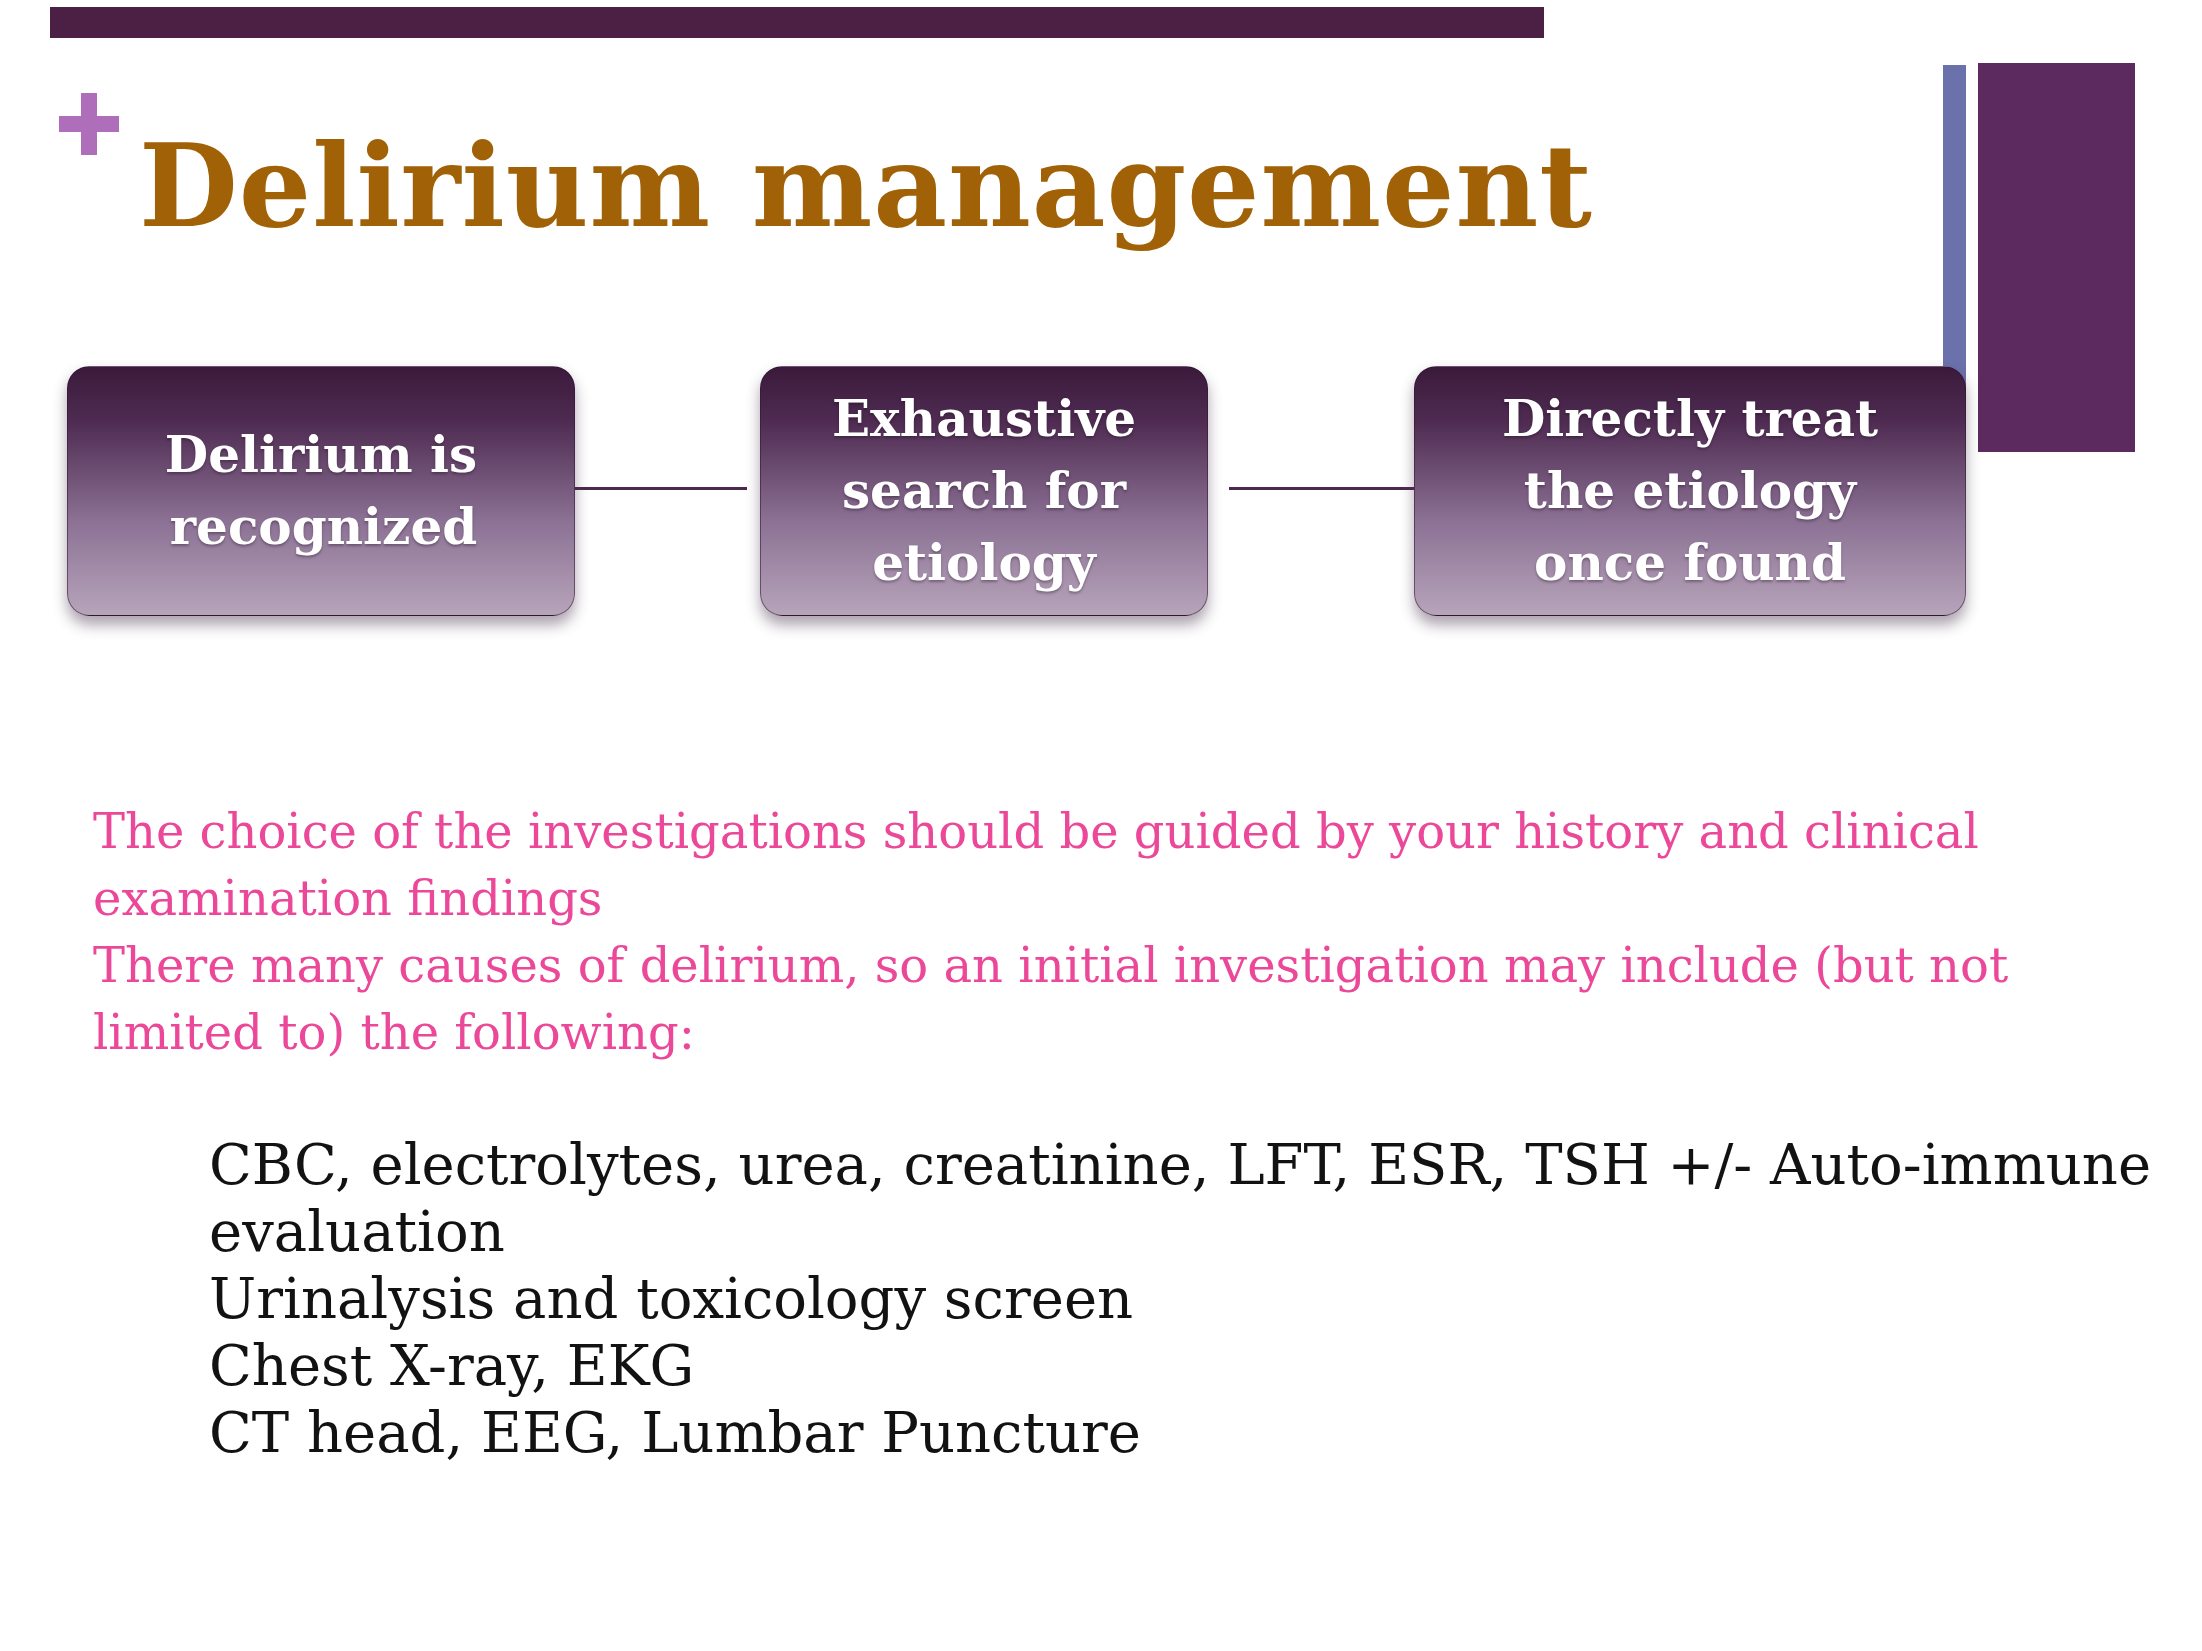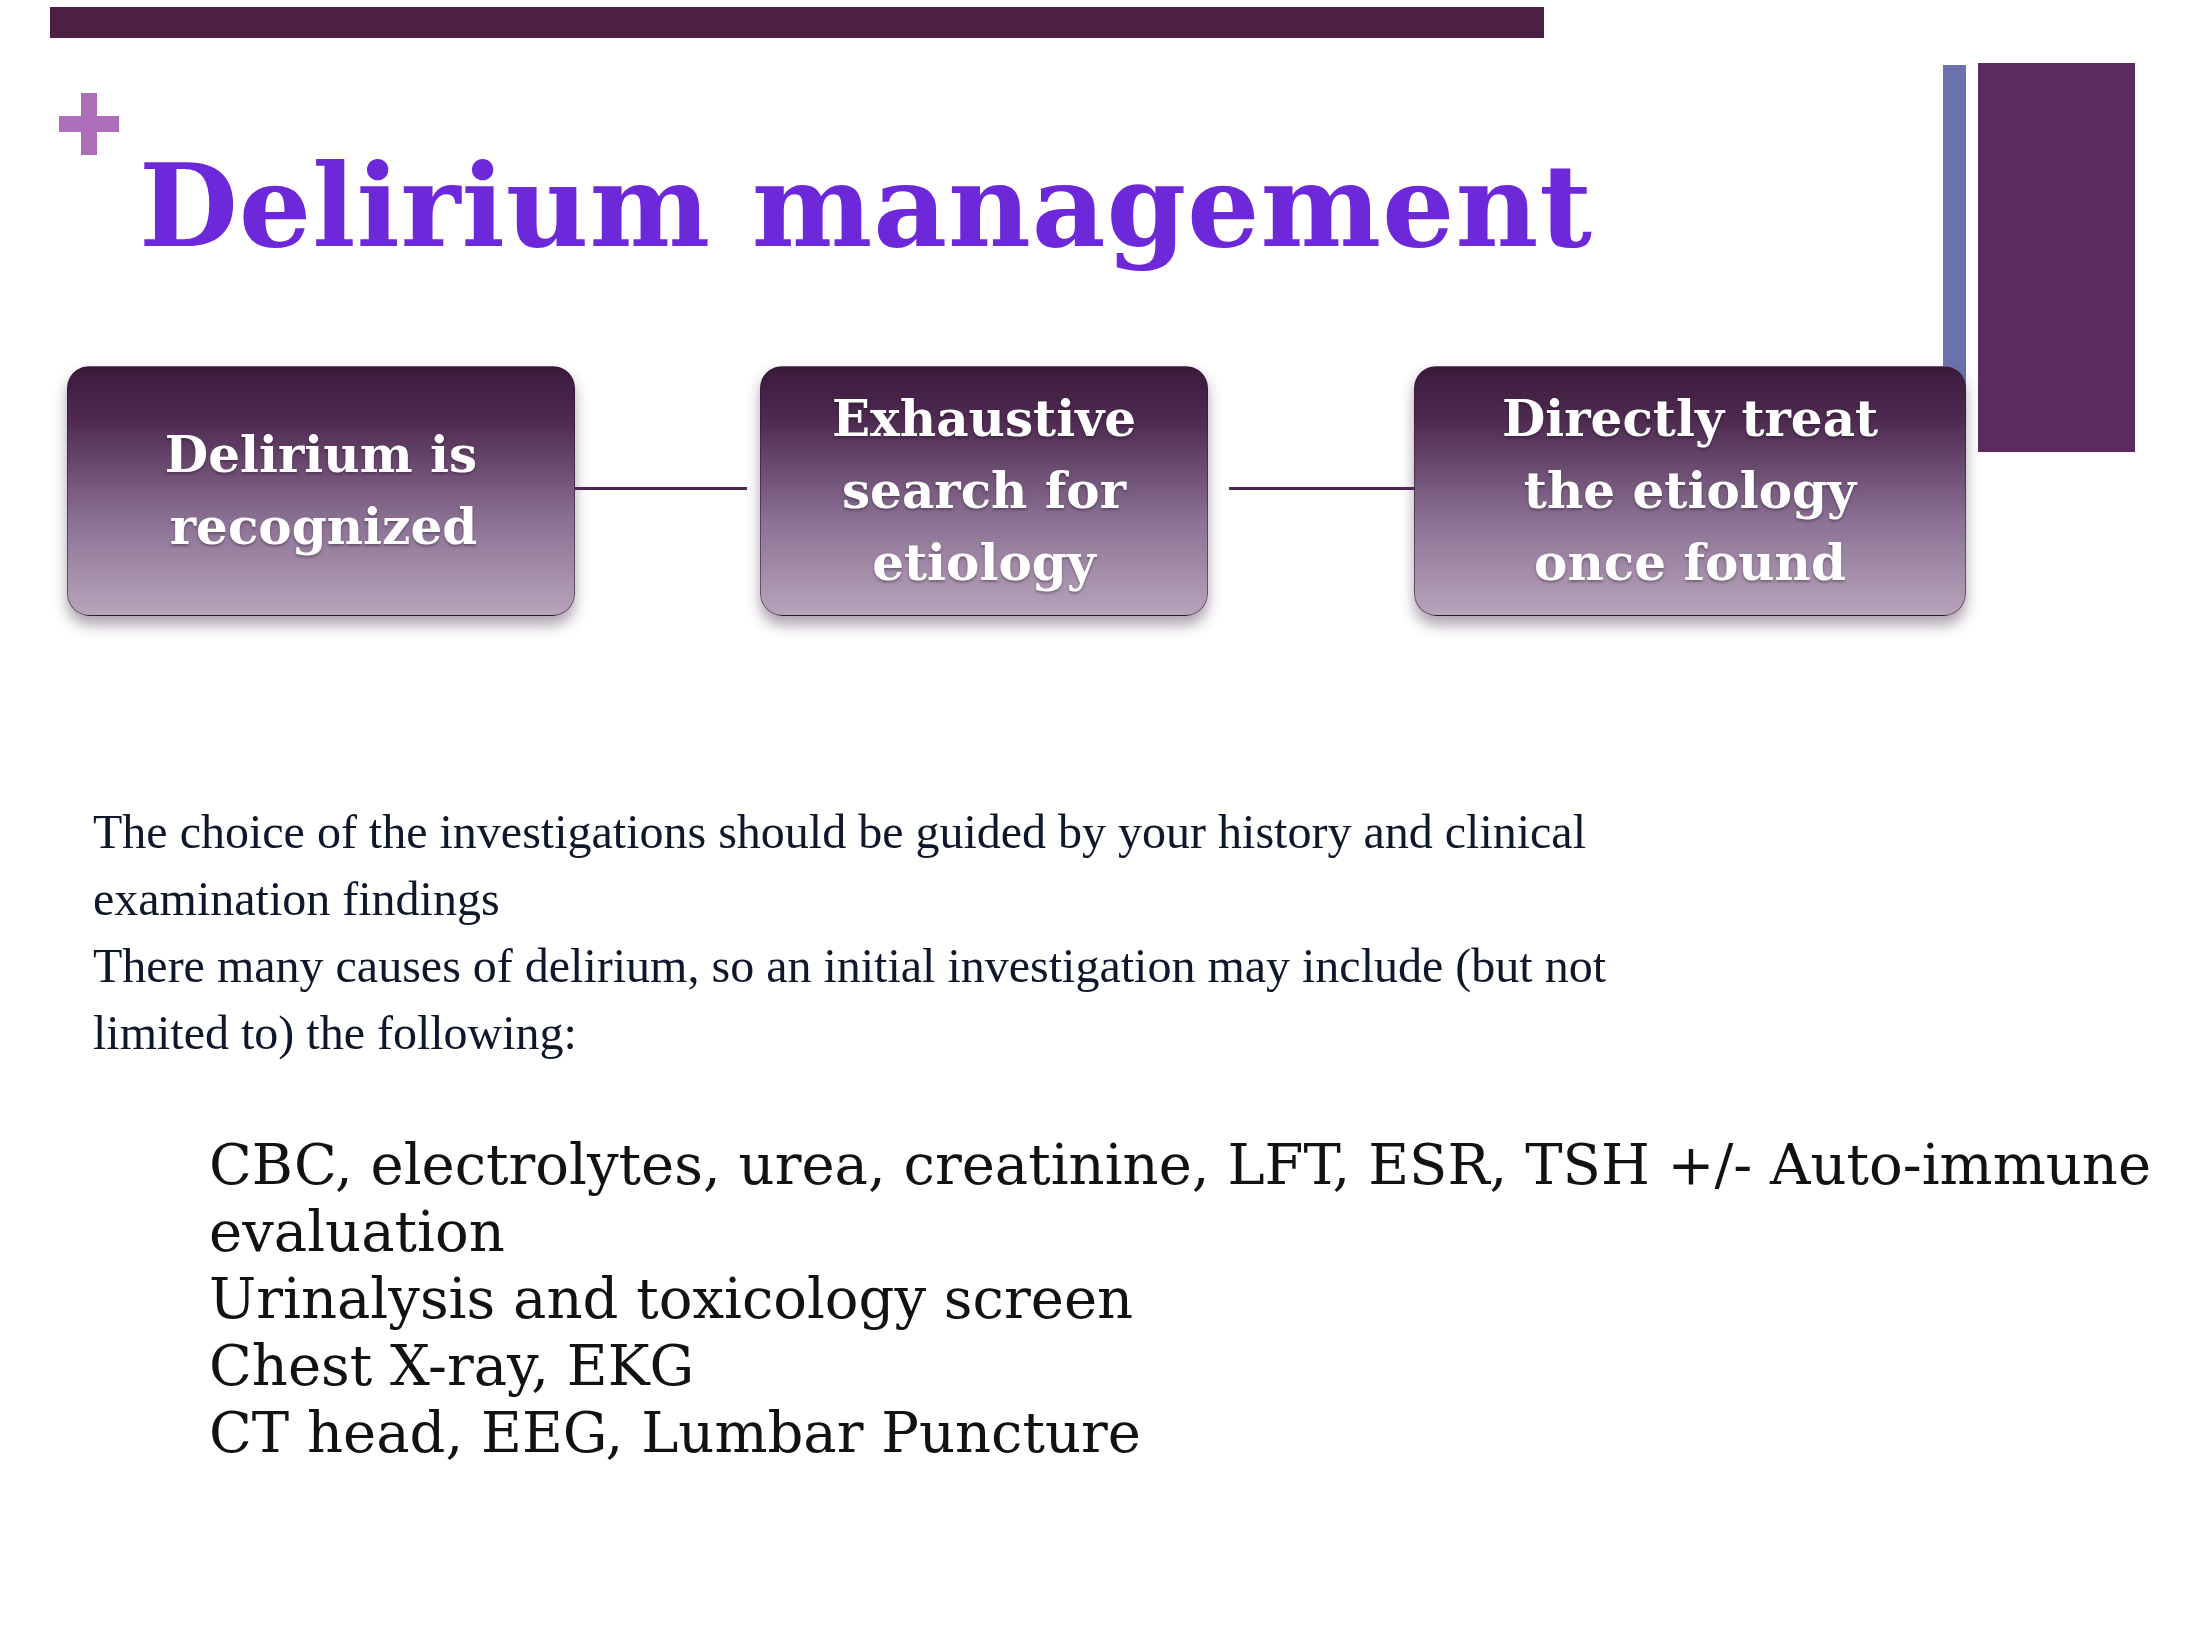--- a/index.html
+++ b/index.html
@@ -53,24 +53,23 @@
     background: #5C2A5E;
   }
 
   
   .title {
     position: absolute;
     left: 139px; top: 127px;
     font-size: 114px;
     line-height: 1.05;
     font-weight: bold;
-    color: #6d28d9;
+    color: #a16207;
     letter-spacing: 0.9px;
     white-space: nowrap;
-    margin-top: 20px;
   }
 
   
   .connector {
     position: absolute;
     top: 487px;
     height: 3.4px;
     background: #4E2750;
   }
   .connector.c1 { left: 571px; width: 176px; }
@@ -100,23 +99,22 @@
   .box1 { left: 67px;   width: 508px; text-align: right; }
   .box2 { left: 743px;  width: 448px; margin-left: 17px; }
   .box3 { left: 1414px; width: 552px; }
 
   
   .body-para {
     position: absolute;
     left: 93px; top: 798px;
     font-size: 48px;
     line-height: 67px;
-    color: #0f172a;
+    color: #ec4899;
     white-space: nowrap;
-    font-family: Liberation Serif, serif;
   }
   .body-list {
     position: absolute;
     left: 209px; top: 1131px;
     font-size: 56px;
     line-height: 67px;
     color: #121212;
     white-space: nowrap;
   }
 </style>

